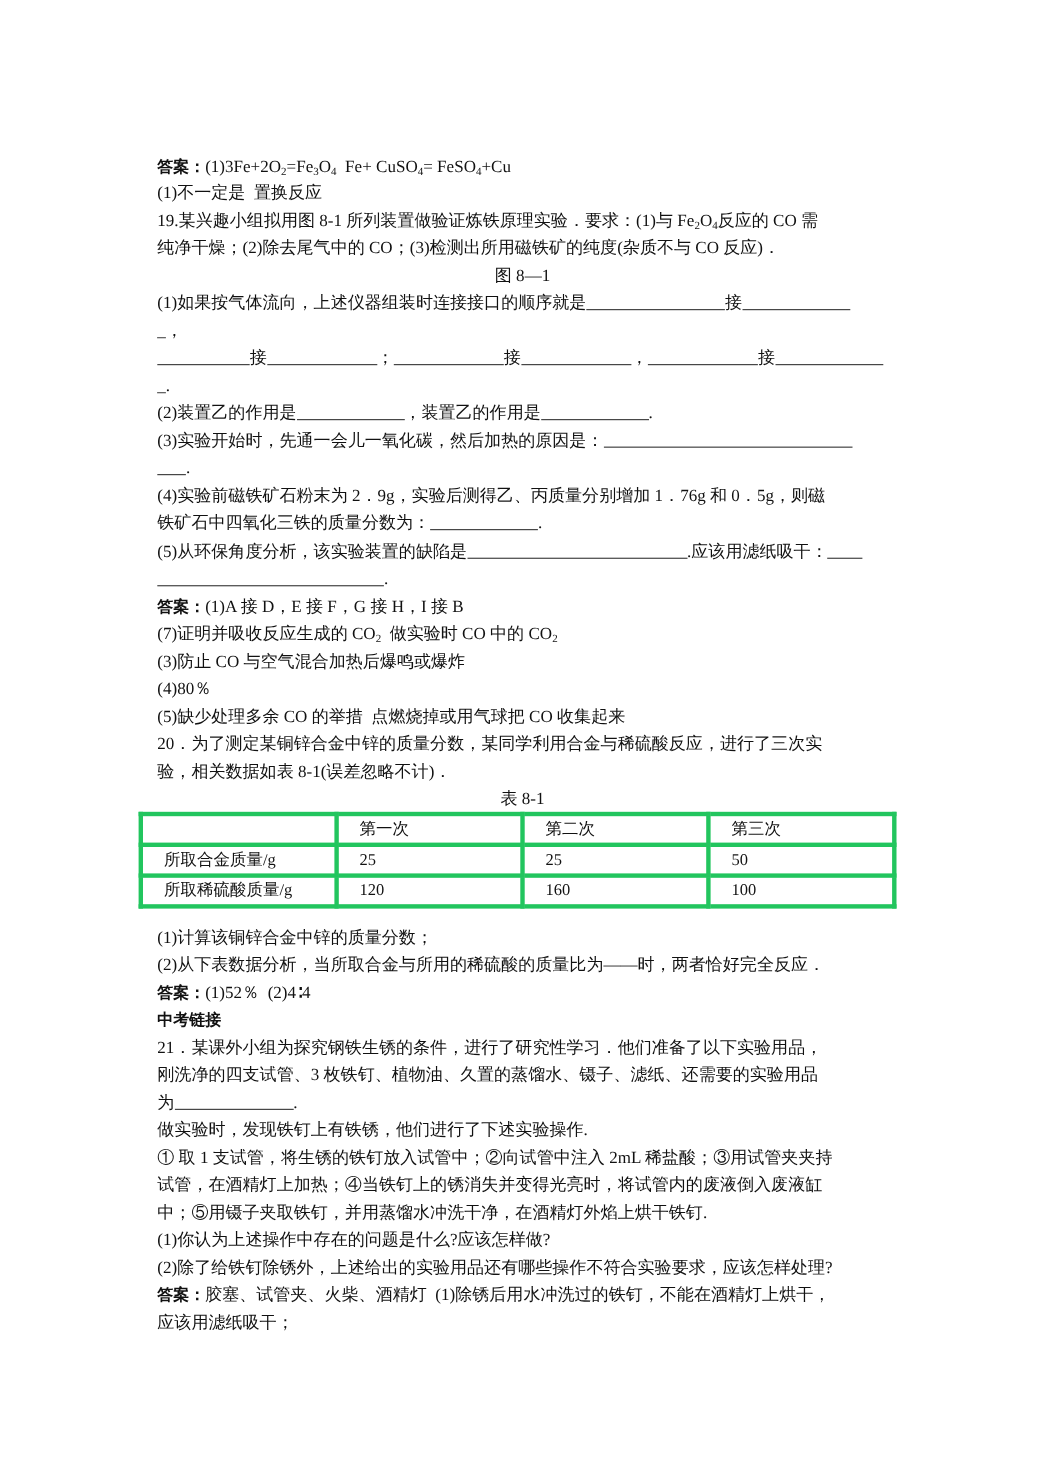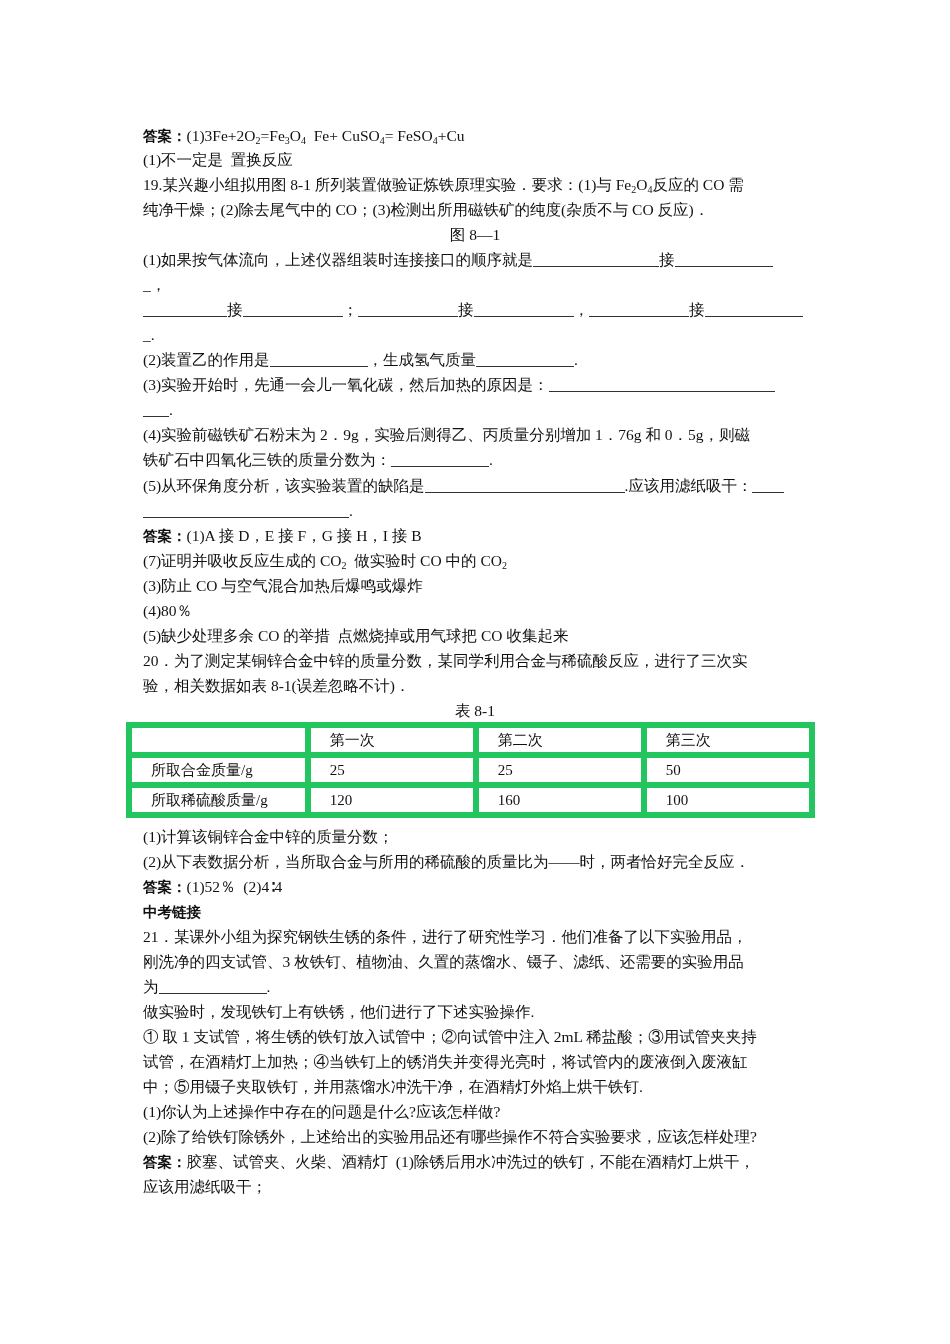--- a/index.html
+++ b/index.html
@@ -1,27 +1,27 @@
 <!DOCTYPE html>
 <html><head>
 <meta charset="utf-8">
 <style>
   html, body { margin: 0; padding: 0; background: #ffffff; }
   body { width: 950px; height: 1344px; position: relative; overflow: hidden;
          font-family: "Liberation Serif", "DejaVu Serif", serif; color: #111; }
-  .page { position: absolute; left: 0; top: 0; width: 950px; height: 1144px; }
+  .page { position: absolute; left: 0; top: 16px; width: 950px; height: 1144px; }
   .ln { position: absolute; left: 143px; width: 680px; font-size: 15.5px; line-height: 24px;
         white-space: nowrap; }
   .b { font-weight: bold; font-family: "DejaVu Sans", "Liberation Sans", sans-serif; font-size: 14.5px; }
   .center { left: 0; width: 950px; text-align: center; }
   sub { font-size: 10px; line-height: 0; vertical-align: -3px; }
   .blank { display: inline-block; border-bottom: 1px solid #333; height: 14px; vertical-align: -2px; }
   table.t { position: absolute; left: 126px; top: 722px; width: 689px; border-collapse: collapse;
             font-size: 15px; }
-  table.t td { border: 6px solid #22c55e; height: 24px; padding: 0 0 0 19px; line-height: 24px;
+  table.t td { border: 4px solid #22c55e; height: 24px; padding: 0 0 0 19px; line-height: 24px;
                white-space: nowrap; }
   table.t td.c0 { width: 160px; }
   table.t td.cx { width: 160px; }
 </style>
 </head>
 <body>
 
 <div class="page">
 
   <div class="ln" style="top:124px">
@@ -37,21 +37,21 @@
 
   <div class="ln" style="top:248px">
     <span>(1)如果按气体流向，上述仪器组装时连接接口的顺序就是</span><span class="blank" style="width:126px"></span><span>接</span><span class="blank" style="width:98px"></span>
   </div>
   <div class="ln" style="top:273px">_，</div>
   <div class="ln" style="top:298px">
     <span class="blank" style="width:84px"></span><span>接</span><span class="blank" style="width:100px"></span><span>；</span><span class="blank" style="width:100px"></span><span>接</span><span class="blank" style="width:100px"></span><span>，</span><span class="blank" style="width:100px"></span><span>接</span><span class="blank" style="width:98px"></span>
   </div>
   <div class="ln" style="top:323px">_.</div>
   <div class="ln" style="top:348px">
-    <span>(2)装置乙的作用是</span><span class="blank" style="width:98px"></span><span>，生成氢气质量</span><span class="blank" style="width:98px"></span><span>.</span>
+    <span>(2)装置乙的作用是</span><span class="blank" style="width:98px"></span><span>，装置乙的作用是</span><span class="blank" style="width:98px"></span><span>.</span>
   </div>
   <div class="ln" style="top:373px">
     <span>(3)实验开始时，先通一会儿一氧化碳，然后加热的原因是：</span><span class="blank" style="width:226px"></span>
   </div>
   <div class="ln" style="top:398px">
     <span class="blank" style="width:26px"></span><span>.</span>
   </div>
   <div class="ln" style="top:423px">(4)实验前磁铁矿石粉末为 2．9g，实验后测得乙、丙质量分别增加 1．76g 和 0．5g，则磁</div>
   <div class="ln" style="top:448px">
     <span>铁矿石中四氧化三铁的质量分数为：</span><span class="blank" style="width:98px"></span><span>.</span>

